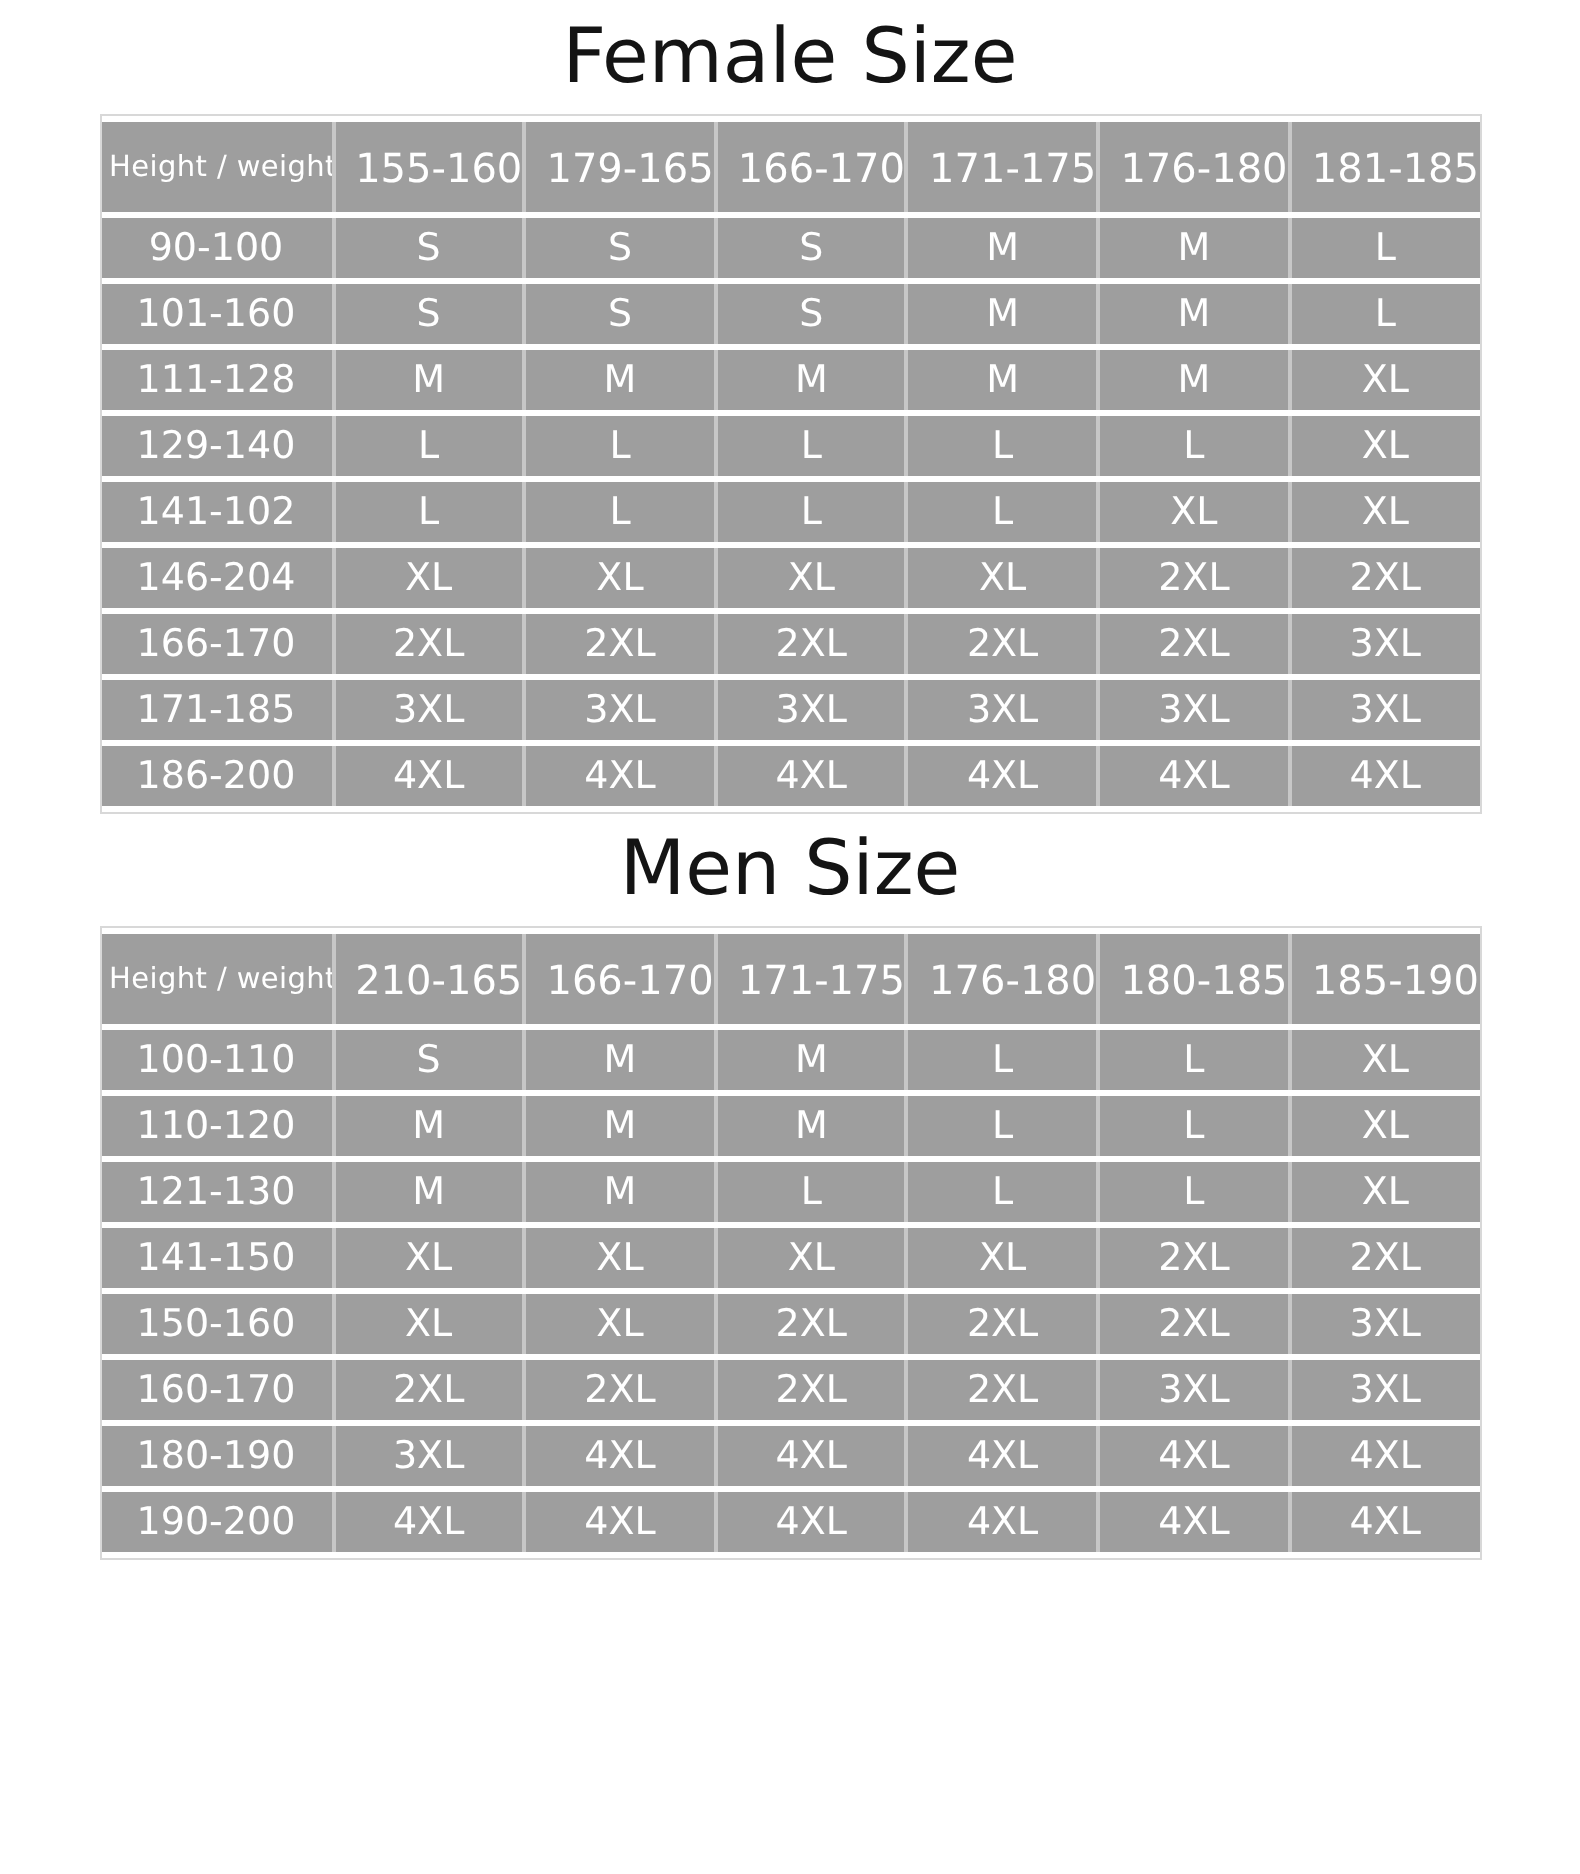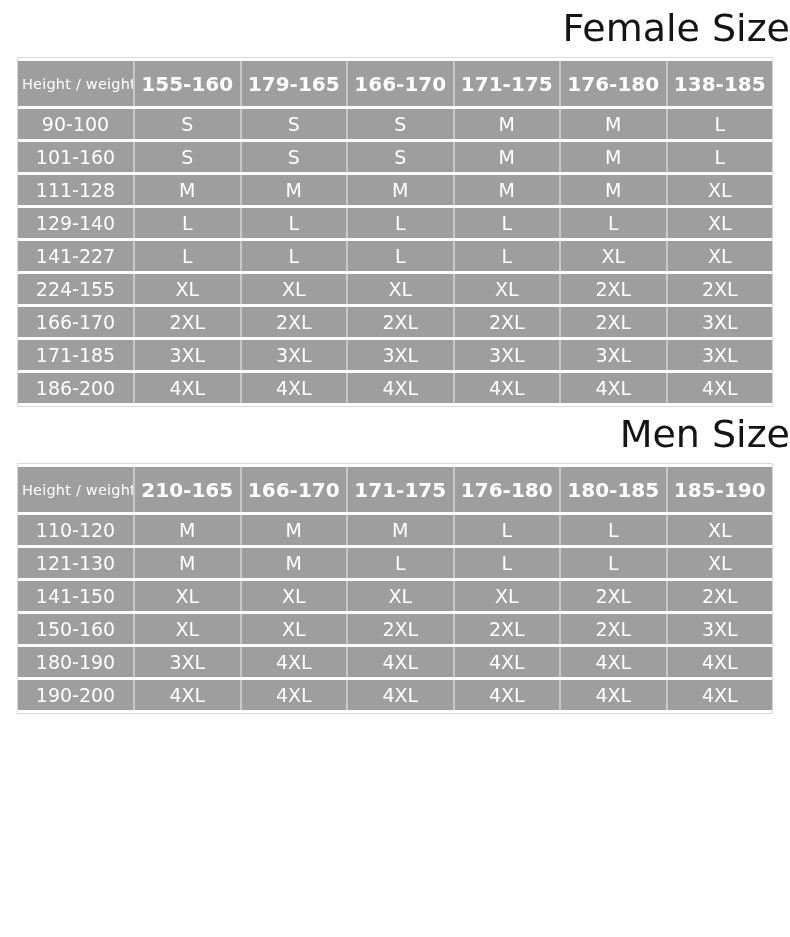--- a/index.html
+++ b/index.html
@@ -8,48 +8,49 @@
   }
   body {
     width: 790px;
     height: 937px;
     background: #ffffff;
     overflow: hidden;
     font-family: "DejaVu Sans", "Liberation Sans", sans-serif;
   }
   .chart-title {
     margin: 6px 0 8px 0;
-    text-align: right;
+    text-align: center;
     font-size: 38px;
     font-weight: 500;
     color: #141414;
   }
   .chart-title.second {
   }
   .size-table {
-    width: 754px;
+    width: 689px;
     margin: 0 auto;
     border-collapse: separate;
     border-spacing: 0 3px;
     table-layout: fixed;
     outline: 1px solid #d8d8d8;
   }
   .size-table col.label-col { width: 115px; }
   .size-table th, .size-table td {
     background: #9e9e9e;
     color: #ffffff;
     text-align: center;
     padding: 0;
     overflow: hidden;
     white-space: nowrap;
   }
   .size-table thead th {
     height: 45px;
     font-size: 20px;
-    font-weight: bold;
+    font-weight: normal;
+    text-align: right;
   }
   .size-table thead th.corner {
     font-size: 14.5px;
     font-weight: normal;
     text-align: left;
     padding-left: 4px;
     letter-spacing: 0.2px;
   }
   .size-table tbody th, .size-table tbody td {
     height: 30px;
@@ -79,21 +80,21 @@
           <col>
         </colgroup>
         <thead>
           <tr>
             <th class="corner">Height / weight</th>
             <th>155-160</th>
             <th>179-165</th>
             <th>166-170</th>
             <th>171-175</th>
             <th>176-180</th>
-            <th>138-185</th>
+            <th>181-185</th>
           </tr>
         </thead>
         <tbody>
           <tr>
             <th class="row-label">90-100</th>
             <td>S</td>
             <td>S</td>
             <td>S</td>
             <td>M</td>
             <td>M</td>
@@ -120,30 +121,30 @@
           <tr>
             <th class="row-label">129-140</th>
             <td>L</td>
             <td>L</td>
             <td>L</td>
             <td>L</td>
             <td>L</td>
             <td>XL</td>
           </tr>
           <tr>
-            <th class="row-label">141-227</th>
-            <td>L</td>
-            <td>L</td>
-            <td>L</td>
-            <td>L</td>
-            <td>XL</td>
-            <td>XL</td>
-          </tr>
-          <tr>
-            <th class="row-label">224-155</th>
+            <th class="row-label">141-102</th>
+            <td>L</td>
+            <td>L</td>
+            <td>L</td>
+            <td>L</td>
+            <td>XL</td>
+            <td>XL</td>
+          </tr>
+          <tr>
+            <th class="row-label">146-204</th>
             <td>XL</td>
             <td>XL</td>
             <td>XL</td>
             <td>XL</td>
             <td>2XL</td>
             <td>2XL</td>
           </tr>
           <tr>
             <th class="row-label">166-170</th>
             <td>2XL</td>
@@ -193,20 +194,29 @@
             <th>210-165</th>
             <th>166-170</th>
             <th>171-175</th>
             <th>176-180</th>
             <th>180-185</th>
             <th>185-190</th>
           </tr>
         </thead>
         <tbody>
           <tr>
+            <th class="row-label">100-110</th>
+            <td>S</td>
+            <td>M</td>
+            <td>M</td>
+            <td>L</td>
+            <td>L</td>
+            <td>XL</td>
+          </tr>
+          <tr>
             <th class="row-label">110-120</th>
             <td>M</td>
             <td>M</td>
             <td>M</td>
             <td>L</td>
             <td>L</td>
             <td>XL</td>
           </tr>
           <tr>
             <th class="row-label">121-130</th>
@@ -226,20 +236,29 @@
             <td>2XL</td>
             <td>2XL</td>
           </tr>
           <tr>
             <th class="row-label">150-160</th>
             <td>XL</td>
             <td>XL</td>
             <td>2XL</td>
             <td>2XL</td>
             <td>2XL</td>
+            <td>3XL</td>
+          </tr>
+          <tr>
+            <th class="row-label">160-170</th>
+            <td>2XL</td>
+            <td>2XL</td>
+            <td>2XL</td>
+            <td>2XL</td>
+            <td>3XL</td>
             <td>3XL</td>
           </tr>
           <tr>
             <th class="row-label">180-190</th>
             <td>3XL</td>
             <td>4XL</td>
             <td>4XL</td>
             <td>4XL</td>
             <td>4XL</td>
             <td>4XL</td>

